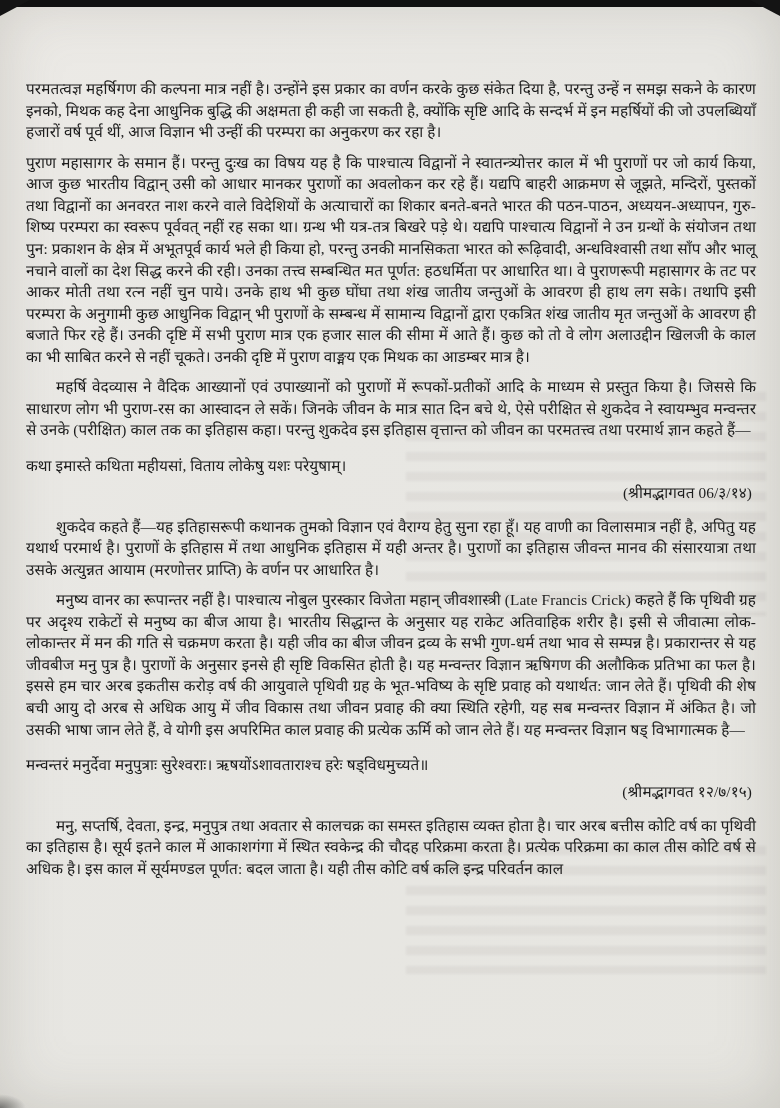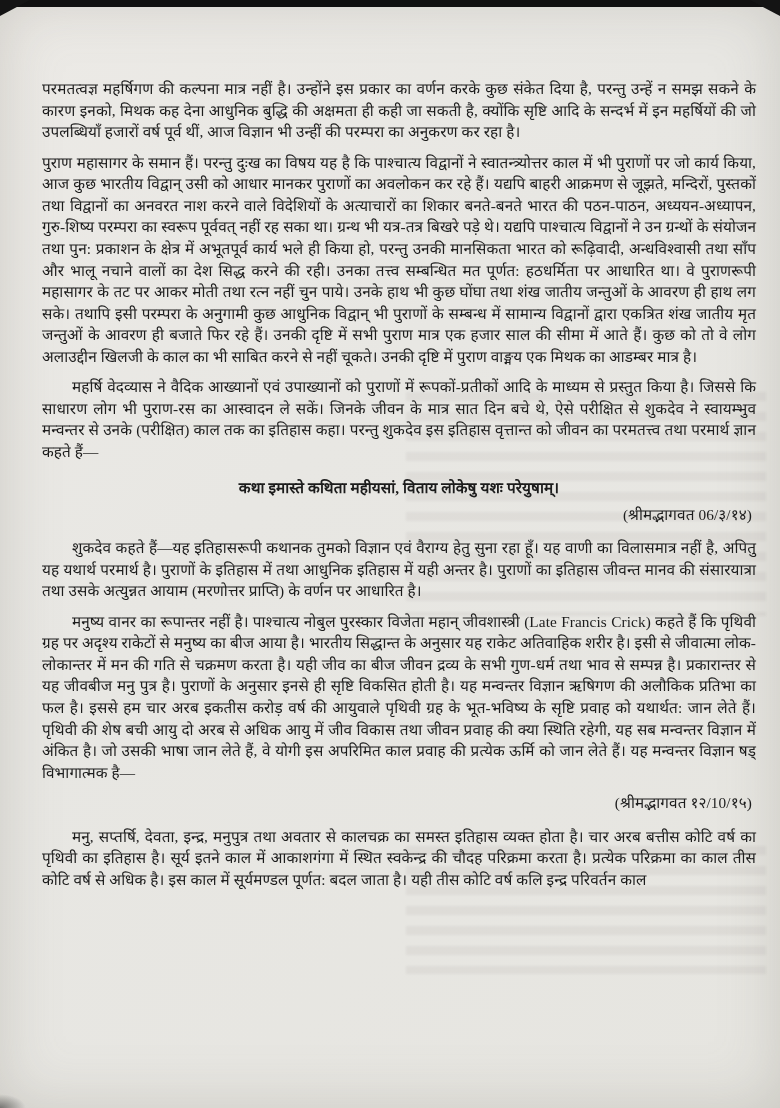--- a/index.html
+++ b/index.html
@@ -62,36 +62,35 @@
     );
     filter: blur(1.2px);
     pointer-events: none;
   }
   .bleed-1 { top: 392px; height: 224px; }
   .bleed-2 { top: 846px; height: 128px; }
 
   .content {
     position: absolute;
     top: 78px;
-    left: 42px;
+    left: 26px;
     right: 24px;
     text-align: justify;
     font-size: 15.3px;
     line-height: 1.41;
     letter-spacing: 0.1px;
   }
   p.para {
     margin: 0 0 9px 0;
   }
   p.para.indent {
     text-indent: 30px;
   }
   .verse {
-    text-align: center;
-    font-weight: bold;
+    font-weight: normal;
     margin: 14px 0 4px 0;
     line-height: 1.5;
   }
   .verse-line { display: block; }
   .citation {
     text-align: right;
     margin: 2px 4px 12px 0;
   }
 </style>
 </head>
@@ -117,18 +116,21 @@
 
     <div class="verse">
       <span class="verse-line">कथा इमास्ते कथिता महीयसां, विताय लोकेषु यशः परेयुषाम्।</span>
     </div>
     <div class="citation">(श्रीमद्भागवत 06/३/१४)</div>
 
     <p class="para indent">शुकदेव कहते हैं—यह इतिहासरूपी कथानक तुमको विज्ञान एवं वैराग्य हेतु सुना रहा हूँ। यह वाणी का विलासमात्र नहीं है, अपितु यह यथार्थ परमार्थ है। पुराणों के इतिहास में तथा आधुनिक इतिहास में यही अन्तर है। पुराणों का इतिहास जीवन्त मानव की संसारयात्रा तथा उसके अत्युन्नत आयाम (मरणोत्तर प्राप्ति) के वर्णन पर आधारित है।</p>
 
     <p class="para indent">मनुष्य वानर का रूपान्तर नहीं है। पाश्चात्य नोबुल पुरस्कार विजेता महान् जीवशास्त्री (Late Francis Crick) कहते हैं कि पृथिवी ग्रह पर अदृश्य राकेटों से मनुष्य का बीज आया है। भारतीय सिद्धान्त के अनुसार यह राकेट अतिवाहिक शरीर है। इसी से जीवात्मा लोक-लोकान्तर में मन की गति से चक्रमण करता है। यही जीव का बीज जीवन द्रव्य के सभी गुण-धर्म तथा भाव से सम्पन्न है। प्रकारान्तर से यह जीवबीज मनु पुत्र है। पुराणों के अनुसार इनसे ही सृष्टि विकसित होती है। यह मन्वन्तर विज्ञान ऋषिगण की अलौकिक प्रतिभा का फल है। इससे हम चार अरब इकतीस करोड़ वर्ष की आयुवाले पृथिवी ग्रह के भूत-भविष्य के सृष्टि प्रवाह को यथार्थत: जान लेते हैं। पृथिवी की शेष बची आयु दो अरब से अधिक आयु में जीव विकास तथा जीवन प्रवाह की क्या स्थिति रहेगी, यह सब मन्वन्तर विज्ञान में अंकित है। जो उसकी भाषा जान लेते हैं, वे योगी इस अपरिमित काल प्रवाह की प्रत्येक ऊर्मि को जान लेते हैं। यह मन्वन्तर विज्ञान षड् विभागात्मक है—</p>
 
-    <div class="citation">(श्रीमद्भागवत १२/10/१५)</div>
+    <div class="verse">
+      <span class="verse-line">मन्वन्तरं मनुर्देवा मनुपुत्राः सुरेश्वराः। ऋषयोंऽशावताराश्च हरेः षड्विधमुच्यते॥</span>
+    </div>
+    <div class="citation">(श्रीमद्भागवत १२/७/१५)</div>
 
     <p class="para indent">मनु, सप्तर्षि, देवता, इन्द्र, मनुपुत्र तथा अवतार से कालचक्र का समस्त इतिहास व्यक्त होता है। चार अरब बत्तीस कोटि वर्ष का पृथिवी का इतिहास है। सूर्य इतने काल में आकाशगंगा में स्थित स्वकेन्द्र की चौदह परिक्रमा करता है। प्रत्येक परिक्रमा का काल तीस कोटि वर्ष से अधिक है। इस काल में सूर्यमण्डल पूर्णत: बदल जाता है। यही तीस कोटि वर्ष कलि इन्द्र परिवर्तन काल</p>
 
   </div>
 </div>
 
 </body></html>

